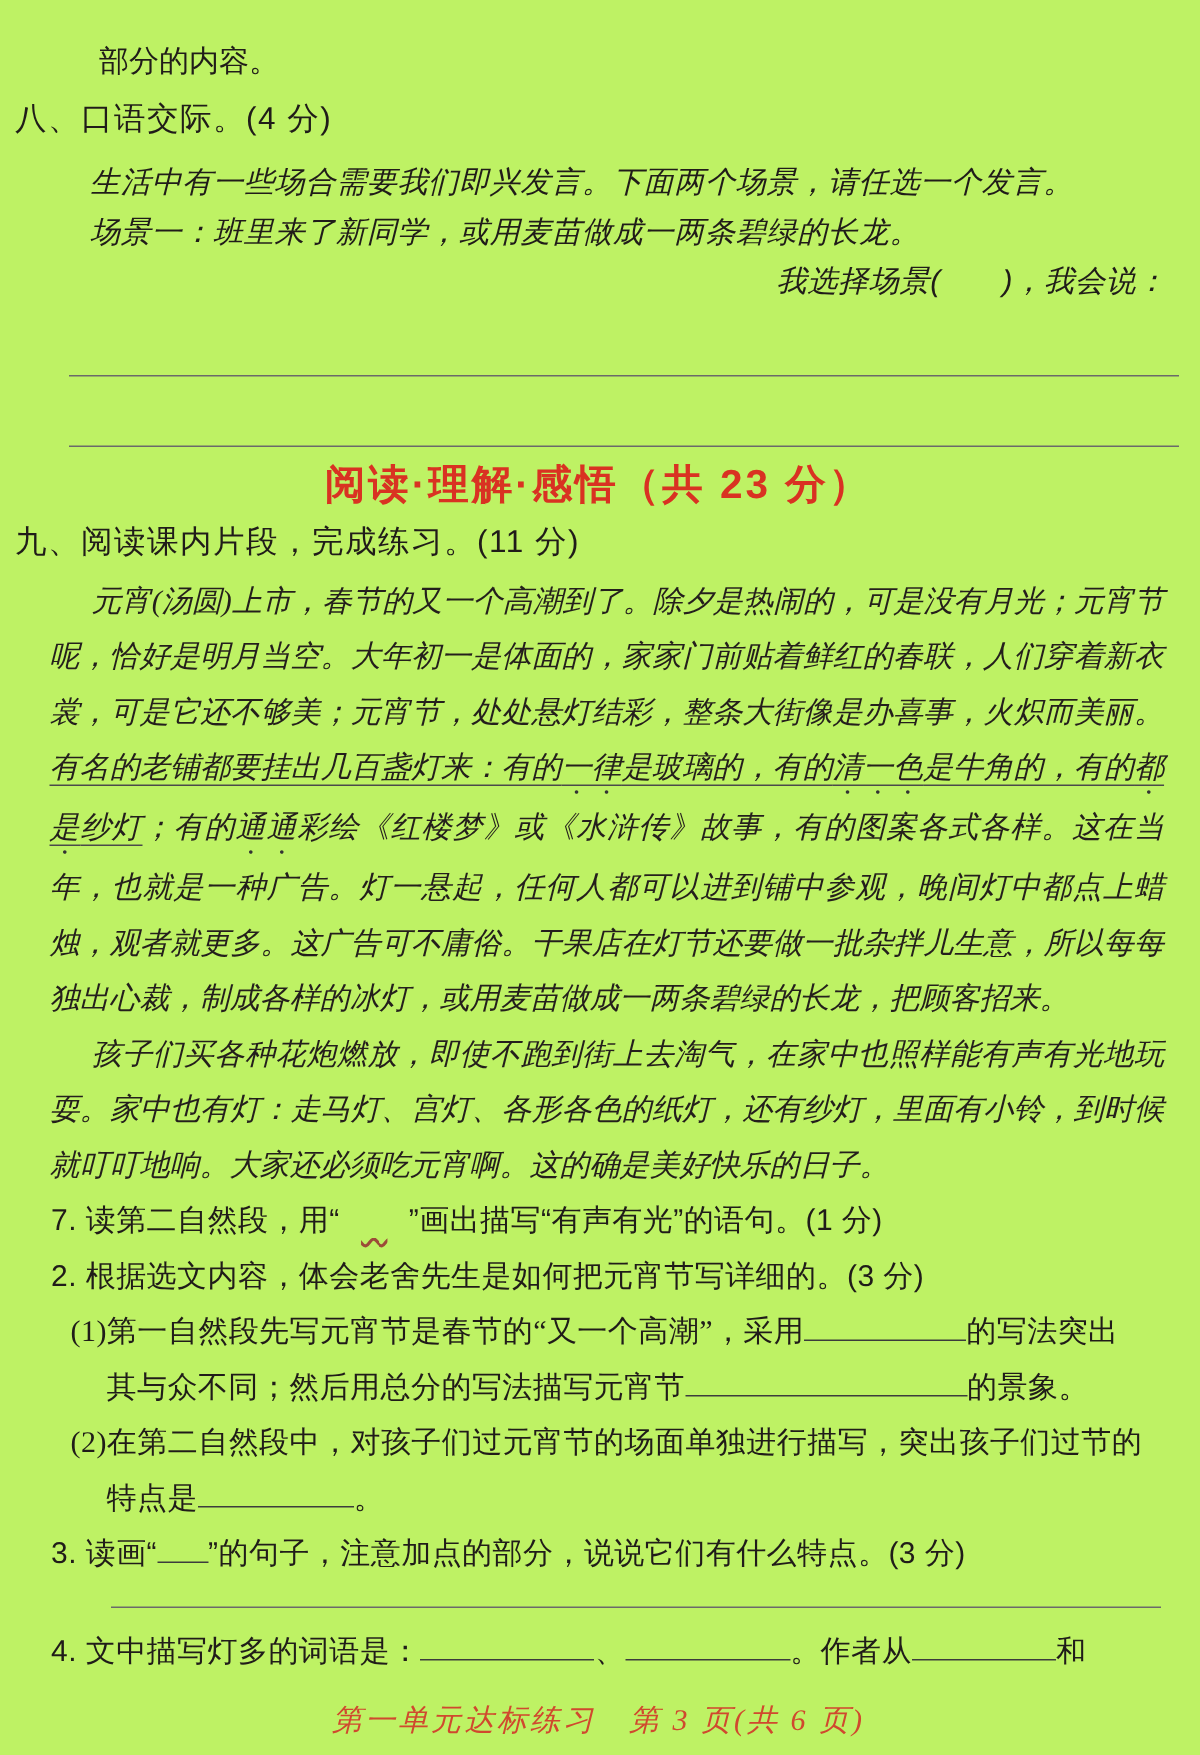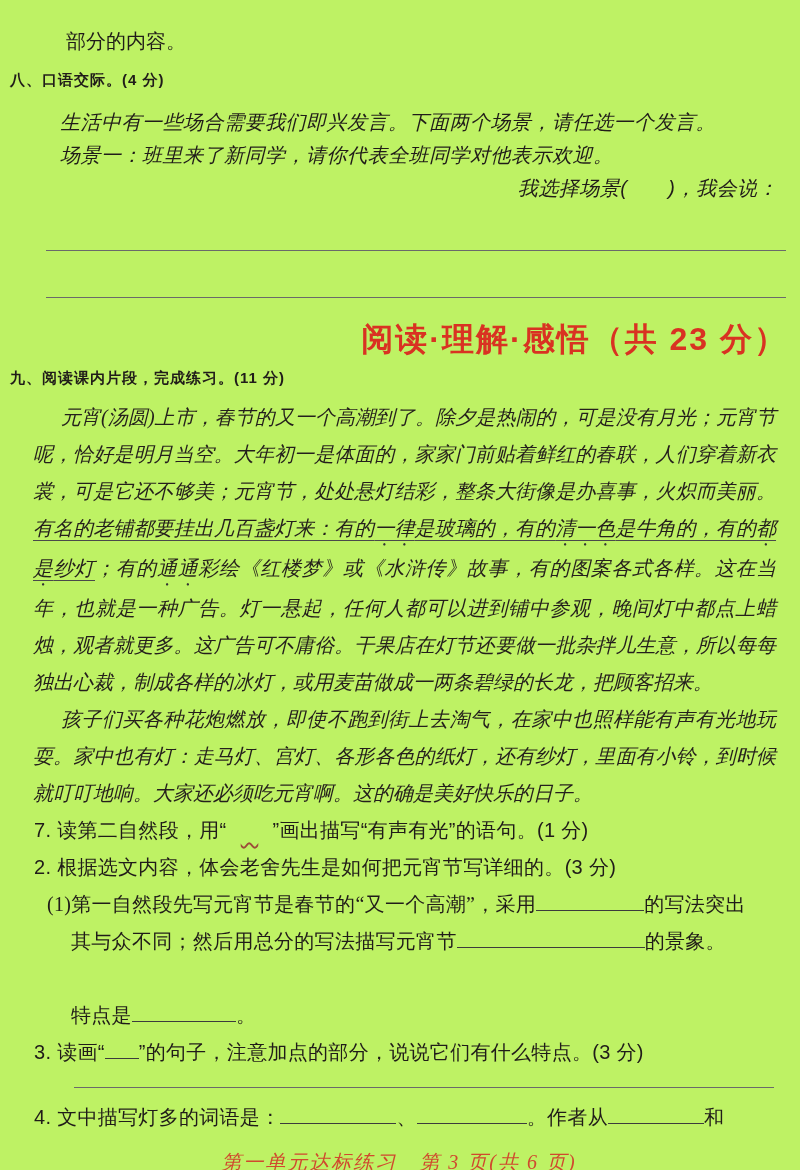--- a/index.html
+++ b/index.html
@@ -2,30 +2,30 @@
 <html style="--accent: #d93222; --footer: #d0492e; --ink: #201c19;"><head>
 <meta charset="utf-8">
 <style>
   html,body { margin:0; padding:0; background:#ffffff; }
   body { width:800px; height:1170px; font-family:"Liberation Sans",sans-serif; color:var(--ink,#201c19); }
   .page { position:relative; width:800px; height:1170px; box-sizing:border-box;
           padding:26px 12px 0 10px; overflow:hidden; background:#bef264; }
 
   
   .prev-tail { margin:2px 0 0 56px; font-size:20px; line-height:26px; }
-  .sec-heading { margin-top:12px; font-size:15px; font-weight:700; letter-spacing:1px; line-height:28px; }
+  .sec-heading { margin-top:12px; font-size:21px; font-weight:400; letter-spacing:1px; line-height:28px; }
   .sec8-body { margin:12px 10px 0 50px; font-size:20px;font-style:italic; }
   .sec8-body .ln { margin:0; line-height:33px; letter-spacing:0.5px; }
   .choose-line { display:flex; align-items:flex-end; line-height:33px;flex-direction:column; }
   .choose-line .fill { flex:1; border-bottom:1.6px solid #4c4c4c; height:26px; margin-left:4px; }
   .ans-line { margin:0 2px 0 36px; border-bottom:1.6px solid #6a6a6a; height:44px; }
   .ans-line.second { height:46px; }
 
   
-  .banner { margin-top:24px; text-align:right; font-size:32px; font-weight:700;
+  .banner { margin-top:8px; text-align:center; font-size:27px; font-weight:700;
             letter-spacing:2px; color:var(--accent,#d93222); line-height:34px; }
   .sec9-heading { margin-top:8px; }
 
   
   .passage { margin:7px 12px 0 23px; font-family:"Liberation Serif",serif;
              font-size:20px; line-height:37px; text-align:justify; color:#241f1c; }
   .passage p { margin:0; text-indent:28px;font-style:italic; }
   .seg-u { text-decoration-line:underline; text-decoration-color:#4a4a4a;
            text-decoration-thickness:1.2px; text-underline-offset:5px; }
   .seg-d { -webkit-text-emphasis:dot #333; -webkit-text-emphasis-position:under right;
@@ -51,21 +51,21 @@
 <body>
 
 <div class="page">
 
   <div class="prev-tail">部分的内容。</div>
 
   <div class="sec-heading">八、口语交际。(4 分)</div>
 
   <div class="sec8-body">
     <p class="ln">生活中有一些场合需要我们即兴发言。下面两个场景，请任选一个发言。</p>
-    <p class="ln">场景一：班里来了新同学，请你代表全班同学对他表示欢迎。</p>
+    <p class="ln">场景一：班里来了新同学，或用麦苗做成一两条碧绿的长龙。</p>
     <div class="ln choose-line">
       <span>我选择场景(　　)，我会说：</span>
       <span class="fill"></span>
     </div>
   </div>
 
   <div class="ans-line"></div>
   <div class="ans-line second"></div>
 
   <div class="banner">阅读·理解·感悟（共 23 分）</div>
@@ -74,21 +74,21 @@
 
   <div class="passage">
     <p><span>元宵(汤圆)上市，春节的又一个高潮到了。除夕是热闹的，可是没有月光；元宵节呢，恰好是明月当空。大年初一是体面的，家家门前贴着鲜红的春联，人们穿着新衣裳，可是它还不够美；元宵节，处处悬灯结彩，整条大街像是办喜事，火炽而美丽。</span><span class="seg-u">有名的老铺都要挂出几百盏灯来：有的</span><span class="seg-u seg-d">一律</span><span class="seg-u">是玻璃的，有的</span><span class="seg-u seg-d">清一色</span><span class="seg-u">是牛角的，有的</span><span class="seg-u seg-d">都是</span><span class="seg-u">纱灯</span><span>；有的</span><span class="seg-d">通通</span><span>彩绘《红楼梦》或《水浒传》故事，有的图案各式各样。这在当年，也就是一种广告。灯一悬起，任何人都可以进到铺中参观，晚间灯中都点上蜡烛，观者就更多。这广告可不庸俗。干果店在灯节还要做一批杂拌儿生意，所以每每独出心裁，制成各样的冰灯，或用麦苗做成一两条碧绿的长龙，把顾客招来。</span></p>
     <p><span>孩子们买各种花炮燃放，即使不跑到街上去淘气，在家中也照样能有声有光地玩耍。家中也有灯：走马灯、宫灯、各形各色的纸灯，还有纱灯，里面有小铃，到时候就叮叮地响。大家还必须吃元宵啊。这的确是美好快乐的日子。</span></p>
   </div>
 
   <div class="questions">
     <div class="q"><span>7. 读第二自然段，用“</span><span class="wavy-blank" style="width: 46px;">&nbsp;&nbsp;&nbsp;</span><span>”画出描写“有声有光”的语句。(1 分)</span></div>
     <div class="q">2. 根据选文内容，体会老舍先生是如何把元宵节写详细的。(3 分)</div>
     <div class="subq"><span>(1)第一自然段先写元宵节是春节的“又一个高潮”，采用</span><span class="blank" style="width: 108px;"></span><span>的写法突出</span><br><span>其与众不同；然后用总分的写法描写元宵节</span><span class="blank" style="width: 188px;"></span><span>的景象。</span></div>
-    <div class="subq"><br><span>特点是</span><span class="blank" style="width: 104px;"></span><span>。</span></div>
+    <div class="subq"><span>(2)在第二自然段中，对孩子们过元宵节的场面单独进行描写，突出孩子们过节的</span><br><span>特点是</span><span class="blank" style="width: 104px;"></span><span>。</span></div>
     <div class="q"><span>3. 读画“</span><span class="blank" style="width: 34px;"></span><span>”的句子，注意加点的部分，说说它们有什么特点。(3 分)</span></div>
     <div class="final-line"></div>
     <div class="q q4"><span>4. 文中描写灯多的词语是：</span><span class="blank" style="width: 116px;"></span><span>、</span><span class="blank" style="width: 110px;"></span><span>。作者从</span><span class="blank" style="width: 96px;"></span><span>和</span></div>
   </div>
 
   <div class="footer">第一单元达标练习　第 3 页(共 6 页)</div>
 
 </div>
 
 </body></html>

